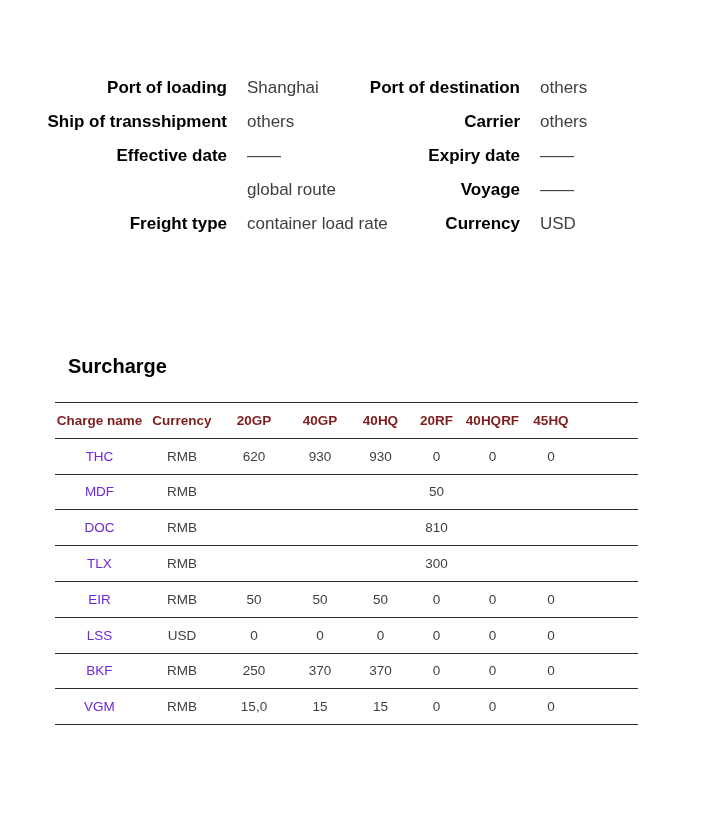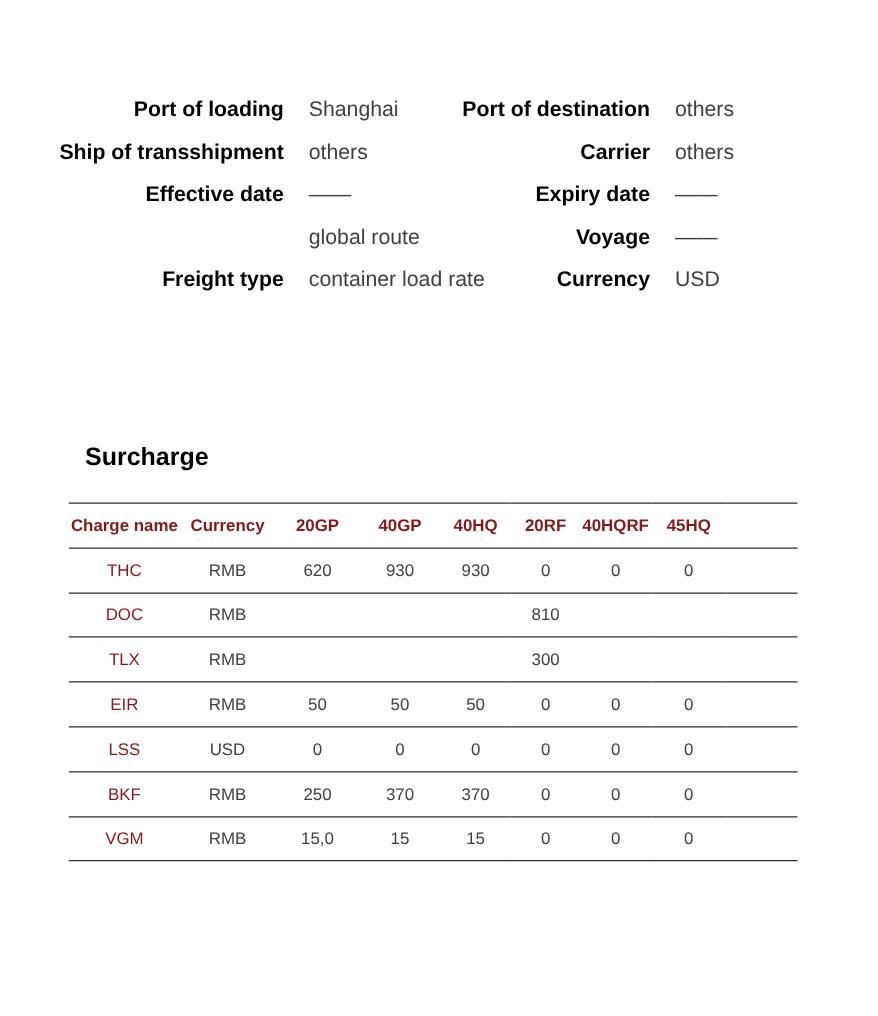--- a/index.html
+++ b/index.html
@@ -35,21 +35,21 @@
     border-top: 1.6px solid #2e2e2e;
   }
   table.surcharge th, table.surcharge td {
     height: 34.8px; padding: 0;
     text-align: center; vertical-align: middle;
     border-bottom: 1.6px solid #2e2e2e;
     font-size: 13.5px; font-weight: normal;
     overflow: hidden; white-space: nowrap;
   }
   table.surcharge th { font-weight: bold; color: #7f1d1d; }
-  td.charge-name { font-weight: bold; color: #7f1d1d; }
+  td.charge-name { font-weight: bold; color: #6d28d9; }
   td.val { color: #3f3f3f; }
 </style>
 </head>
 <body>
 
 <div class="form-section">
   <div class="form-row">
     <span class="lbl l-label">Port of loading</span>
     <span class="l-value">Shanghai</span>
     <span class="lbl r-label">Port of destination</span>
@@ -114,20 +114,31 @@
           <td class="val">RMB</td>
           <td class="val">620</td>
           <td class="val">930</td>
           <td class="val">930</td>
           <td class="val">0</td>
           <td class="val">0</td>
           <td class="val">0</td>
           <td></td>
         </tr>
         <tr>
+          <td class="charge-name">MDF</td>
+          <td class="val">RMB</td>
+          <td class="val"></td>
+          <td class="val"></td>
+          <td class="val"></td>
+          <td class="val">50</td>
+          <td class="val"></td>
+          <td class="val"></td>
+          <td></td>
+        </tr>
+        <tr>
           <td class="charge-name">DOC</td>
           <td class="val">RMB</td>
           <td class="val"></td>
           <td class="val"></td>
           <td class="val"></td>
           <td class="val">810</td>
           <td class="val"></td>
           <td class="val"></td>
           <td></td>
         </tr>

